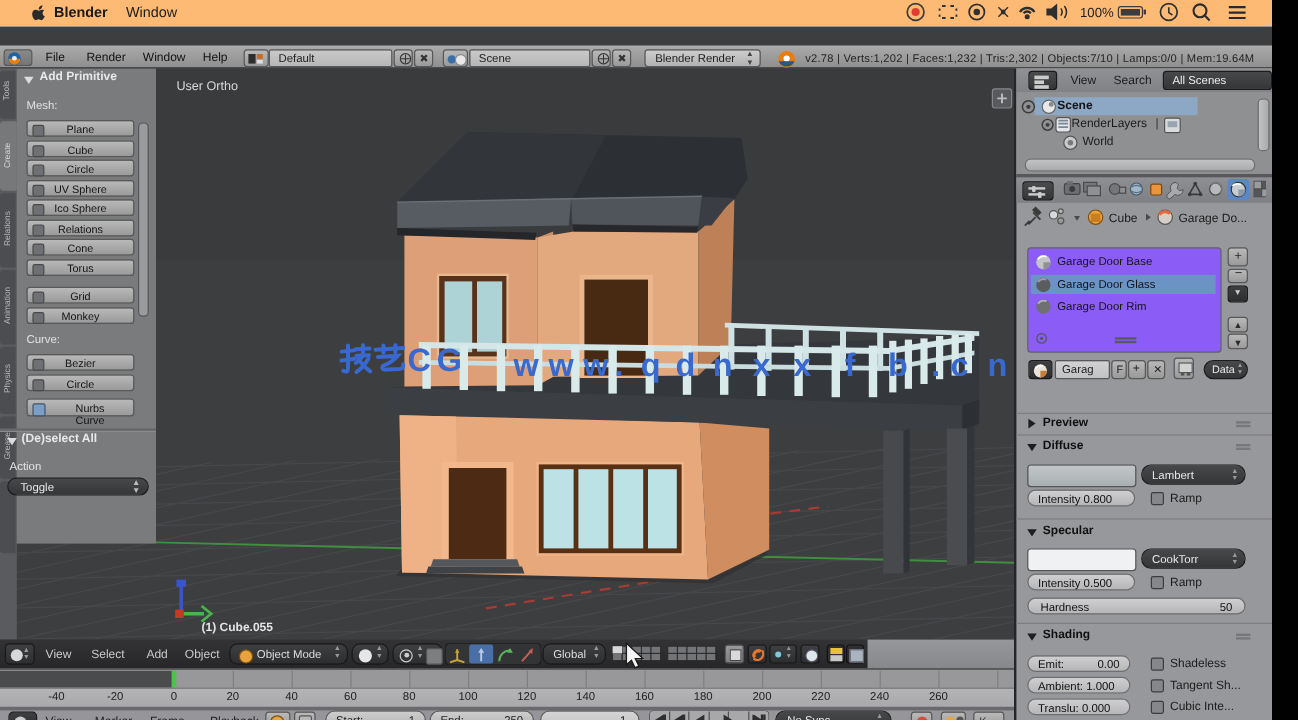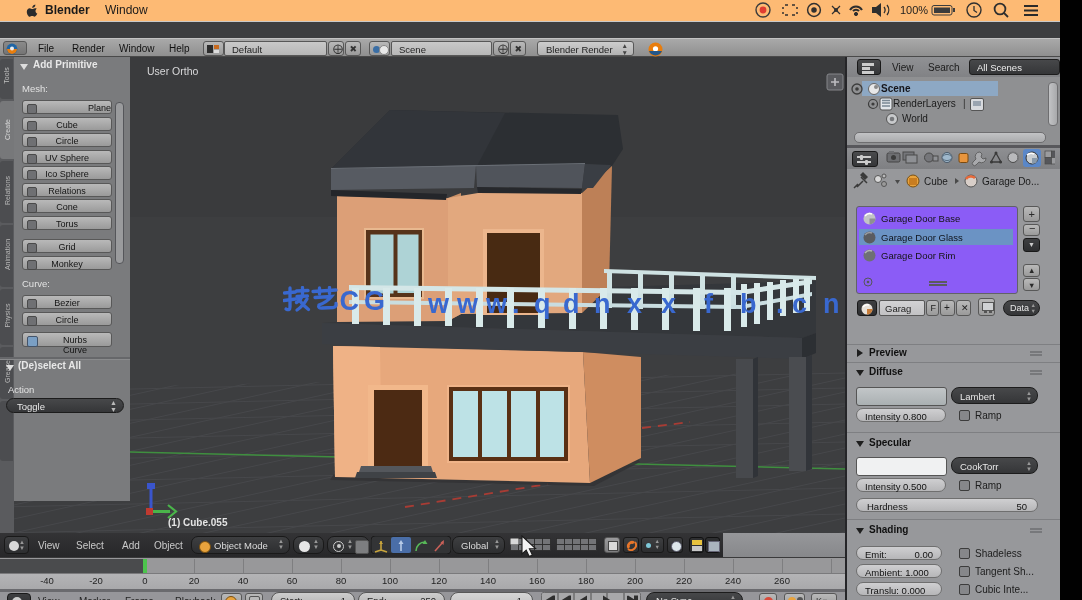--- a/index.html
+++ b/index.html
@@ -161,21 +161,21 @@
 <rect x="147" y="483" width="8" height="6" fill="#3a55cc"></rect>
 <rect x="146" y="508" width="7" height="7" fill="#c03a30"></rect>
 <path d="M153 511.5 L170 511.5" stroke="#4ab54a" stroke-width="3"></path>
 <path d="M168 505 L176 511.5 L168 518" stroke="#4ab54a" stroke-width="2.2" fill="none"></path>
 <text x="147" y="75" font-size="10.5" fill="#d8d8da">User Ortho</text>
 <text x="168" y="526" font-size="10" font-weight="bold" fill="#e4e4e4">(1) Cube.055</text>
 <rect x="827" y="74" width="16" height="16" rx="2" fill="#595a5e" stroke="#85868a"></rect>
 <path d="M835 78 L835 86 M831 82 L839 82" stroke="#bcbcc0" stroke-width="1.6"></path>
 </svg>
 
-<div class="abs" style="left:0;top:57px;width:130px;height:444px;background:#7a7b7d;">
+<div class="abs" style="left:0;top:57px;width:130px;height:396px;background:#7a7b7d;">
  <div class="abs" style="left:0;top:0;width:14px;height:476px;background:#5a5b5e;"></div>
  <div class="abs" style="left:0;top:2px;width:13px;height:40px;background:#4c4d50;border-radius:3px 0 0 3px;">
         <span style="position:absolute;left:-14px;top:13px;width:40px;transform:rotate(-90deg);font-size:7px;color:#c0c0c0;text-align:center;">Tools</span>
       </div>
  <div class="abs" style="left:0;top:44px;width:14px;height:58px;background:#77787a;border-radius:3px 0 0 3px;">
         <span style="position:absolute;left:-22px;top:25px;width:58px;transform:rotate(-90deg);font-size:7px;color:#d8d8d8;text-align:center;">Create</span>
       </div>
  <div class="abs" style="left:0;top:104px;width:13px;height:62px;background:#4c4d50;border-radius:3px 0 0 3px;">
         <span style="position:absolute;left:-24px;top:26px;width:62px;transform:rotate(-90deg);font-size:7px;color:#b8b8b8;text-align:center;">Relations</span>
       </div>
@@ -188,21 +188,21 @@
  <div class="abs" style="left:0;top:290px;width:13px;height:52px;background:#4c4d50;border-radius:3px 0 0 3px;">
         <span style="position:absolute;left:-19px;top:21px;width:52px;transform:rotate(-90deg);font-size:7px;color:#b8b8b8;text-align:center;">Grease</span>
       </div>
  <div class="abs" style="left:0;top:344px;width:13px;height:60px;background:#4c4d50;border-radius:3px 0 0 3px;"></div>
  <div class="abs" style="left:115px;top:45px;width:7px;height:160px;background:#9a9b9d;border:1px solid #55565a;border-radius:4px;"></div>
  <div class="tri trid" style="left:20px;top:7px;border-top-color:#ddd;"></div>
  <div class="txt" style="left:33px;top:2px;font-size:10px;font-weight:bold;color:#e8e8e8;">Add Primitive</div>
  <div class="txt" style="left:22px;top:26px;font-size:9.5px;color:#e2e2e2;">Mesh:</div>
  <div class="sqbtn" style="left:22px;top:43px;width:90px;height:14px;">
         <span style="position:absolute;left:4px;top:2.5px;width:8px;height:8px;background:#6f7073;border:1px solid #4a4a4a;border-radius:2px;"></span>
-        <span style="position:absolute;left:0;right:0;top:1.5px;text-align:right;font-size:9px;color:#141414;">Plane</span>
+        <span style="position:absolute;left:0;right:0;top:1.5px;text-align:center;font-size:9px;color:#141414;">Plane</span>
       </div>
  <div class="sqbtn" style="left:22px;top:60px;width:90px;height:14px;">
         <span style="position:absolute;left:4px;top:2.5px;width:8px;height:8px;background:#6f7073;border:1px solid #4a4a4a;border-radius:2px;"></span>
         <span style="position:absolute;left:0;right:0;top:1.5px;text-align:center;font-size:9px;color:#141414;">Cube</span>
       </div>
  <div class="sqbtn" style="left:22px;top:76px;width:90px;height:14px;">
         <span style="position:absolute;left:4px;top:2.5px;width:8px;height:8px;background:#6f7073;border:1px solid #4a4a4a;border-radius:2px;"></span>
         <span style="position:absolute;left:0;right:0;top:1.5px;text-align:center;font-size:9px;color:#141414;">Circle</span>
       </div>
  <div class="sqbtn" style="left:22px;top:93px;width:90px;height:14px;">
@@ -352,20 +352,21 @@
       </div>
  <div class="pill" style="left:537px;top:2px;width:97px;height:15px;border-radius:3px;">
         <span class="txt" style="left:8px;top:1.5px;font-size:9.5px;color:#1d1d1d;">Blender Render</span>
         <span class="txt" style="right:5px;top:0px;font-size:6.5px;color:#444;">▲<br>▼</span>
       </div>
  <svg class="abs" style="left:648px;top:2.5px" width="15" height="15" viewBox="0 0 15 15">
         <circle cx="7.5" cy="7.5" r="7" fill="#e87d0d"></circle>
         <circle cx="7.5" cy="6.8" r="2.6" fill="#fff"></circle>
         <path d="M1 9 a7 7 0 0 0 13 0 z" fill="#265787"></path>
       </svg>
+ <div class="txt" style="left:671px;top:4.5px;font-size:9.3px;color:#252525;letter-spacing:0.2px;">v2.78 | Verts:1,202 | Faces:1,232 | Tris:2,302 | Objects:7/10 | Lamps:0/0 | Mem:19.64M</div>
 </div>
 <div id="vphdr" class="abs">
  <div class="dkbtn" style="left:4px;top:3px;width:25px;height:18px;border-radius:4px;">
         <span class="abs" style="left:4px;top:4px;width:10px;height:10px;border-radius:50%;background:#d8d8d8;"></span>
         <span class="txt" style="right:3px;top:2px;font-size:6px;color:#999;">▲<br>▼</span>
       </div>
  <div class="txt hmenu" style="left:38px;">View</div>
  <div class="txt hmenu" style="left:76px;">Select</div>
  <div class="txt hmenu" style="left:122px;">Add</div>
  <div class="txt hmenu" style="left:154px;">Object</div>

